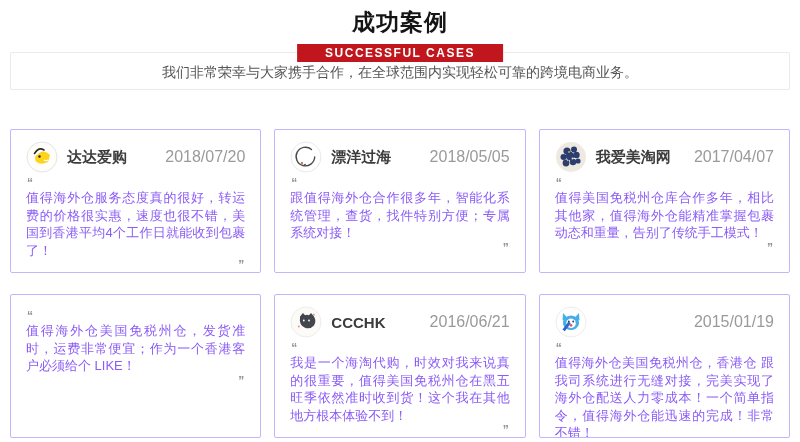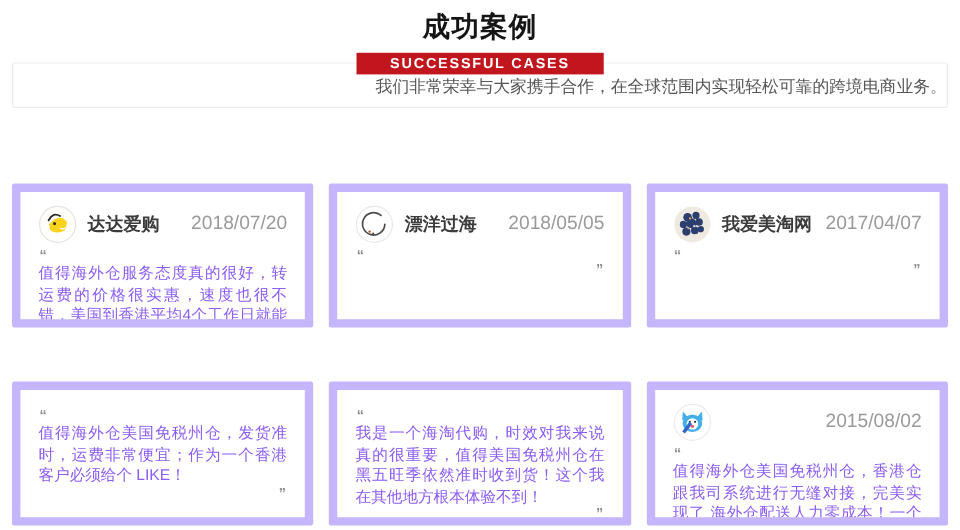--- a/index.html
+++ b/index.html
@@ -7,36 +7,36 @@
     font-family: "Liberation Sans", "DejaVu Sans", sans-serif; }
 
   .page { width: 800px; height: 442px; position: relative; }
 
   
   .sec-title { margin-top: 7px; text-align: center; font-size: 23px;
     font-weight: 700; color: #151515; letter-spacing: 1px; }
 
   .intro-box { position: relative; margin: 14px 10px 0 10px; height: 38px;
     border: 1px solid #ebebeb; border-radius: 2px;
-    display: flex; align-items: center; justify-content: flex-end; }
+    display: flex; align-items: center; justify-content: center; }
 
   .banner { position: absolute; top: -9px; left: 50%; transform: translateX(-50%);
     background: var(--accent, #c1161d); color: #fff; height: 18px; line-height: 18px;
     padding: 0 28px; font-size: 12px; font-weight: 700; letter-spacing: 1.5px;
     white-space: nowrap; }
 
   .intro-text { font-size: 14px; color: #555; padding-top: 4px; }
 
   
   .grid { margin: 39px 10px 0 10px; display: grid;
     grid-template-columns: repeat(3, 1fr); grid-auto-rows: 144px;
     column-gap: 13px; row-gap: 21px; }
 
-  .card { background: #fff; border: 7px solid #c4b5fd; border-radius: 2px;
-    padding: 11px 15px 8px 15px; overflow: hidden; margin-top: 24px; }
+  .card { background: #fff; border: 1px solid #c4b5fd; border-radius: 2px;
+    padding: 11px 15px 8px 15px; overflow: hidden; }
 
   .card-head { display: flex; align-items: center; }
   .avatar { width: 32px; height: 32px; flex: 0 0 32px; }
   .avatar svg { display: block; }
   .cust-name { margin-left: 9px; font-size: 15px; font-weight: 700; color: #3c3c3c; }
   .cust-date { margin-left: auto; font-size: 16px; color: #9a9a9a; }
 
   .oq { display: block; font-size: 12px; font-weight: 700; color: #8f8f8f;
     margin: 5px 0 1px 1px; height: 10px; line-height: 10px; }
   .quote { font-size: 13px; color: #8b5cf6; line-height: 17.5px; text-align: justify; }
@@ -82,20 +82,21 @@
       <circle cx="16" cy="16" r="15" fill="#fff" stroke="#e8e8e8"></circle>
       <path d="M21.5 8.5 a9.3 9.3 0 1 0 3.2 7.5" fill="none" stroke="#4a4a4a" stroke-width="1.4" stroke-linecap="round"></path>
       <circle cx="12" cy="22" r="1" fill="#b0542e"></circle>
       <circle cx="15" cy="23.5" r="0.8" fill="#333"></circle>
     </svg>
   </span></span>
       <span class="cust-name">漂洋过海</span>
       <span class="cust-date">2018/05/05</span>
     </div>
     <span class="oq">“</span>
+    <div class="quote">跟值得海外仓合作很多年，智能化系统管理，查货，找件特别方便；专属系统对接！</div>
     <span class="cq">”</span>
   </div>
 
   <div class="card">
     <div class="card-head">
       <span class="avatar-slot"><span class="avatar">
     <svg width="32" height="32" viewBox="0 0 32 32">
       <circle cx="16" cy="16" r="15" fill="#efeae1"></circle>
       <g fill="#2c3e6e">
         <circle cx="12" cy="10" r="3.6"></circle>
@@ -109,50 +110,65 @@
       </g>
       <circle cx="14" cy="11" r="0.9" fill="#eba259"></circle>
       <circle cx="17.5" cy="17.5" r="0.9" fill="#dfe2ee"></circle>
       <circle cx="12.5" cy="19.5" r="0.7" fill="#eba259"></circle>
     </svg>
   </span></span>
       <span class="cust-name">我爱美淘网</span>
       <span class="cust-date">2017/04/07</span>
     </div>
     <span class="oq">“</span>
+    <div class="quote">值得美国免税州仓库合作多年，相比其他家，值得海外仓能精准掌握包裹动态和重量，告别了传统手工模式！</div>
     <span class="cq">”</span>
   </div>
 
   <div class="card">
     <span class="oq">“</span>
     <div class="quote">值得海外仓美国免税州仓，发货准时，运费非常便宜；作为一个香港客户必须给个 LIKE！</div>
     <span class="cq">”</span>
   </div>
 
   <div class="card">
+    <div class="card-head">
+      <span class="avatar-slot"><span class="avatar">
+    <svg width="32" height="32" viewBox="0 0 32 32">
+      <circle cx="16" cy="16" r="15" fill="#fdfbf8" stroke="#ececec"></circle>
+      <path d="M10 10.5 l3 -3.5 l2 2.2 q2 -0.8 4 0 l2 -2.2 l3 3.5 q2.8 5 0 9 q-4 4.2 -9 2.2 q-6.2 -2.2 -5 -11.2 z" fill="#43474d"></path>
+      <circle cx="13.8" cy="14.5" r="0.9" fill="#fff"></circle>
+      <circle cx="19" cy="14.5" r="0.9" fill="#fff"></circle>
+      <circle cx="8.8" cy="20.5" r="1" fill="#e89090"></circle>
+      <circle cx="23.8" cy="8.8" r="1" fill="#e89090"></circle>
+    </svg>
+  </span></span>
+      <span class="cust-name">CCCHK</span>
+      <span class="cust-date">2016/06/21</span>
+    </div>
     <span class="oq">“</span>
     <div class="quote">我是一个海淘代购，时效对我来说真的很重要，值得美国免税州仓在黑五旺季依然准时收到货！这个我在其他地方根本体验不到！</div>
     <span class="cq">”</span>
   </div>
 
   <div class="card">
     <div class="card-head">
       <span class="avatar-slot"><span class="avatar">
     <svg width="32" height="32" viewBox="0 0 32 32">
       <circle cx="16" cy="16" r="15" fill="#fff" stroke="#ececec"></circle>
       <path d="M8 7 l4.5 5 l-5 2.5 z" fill="#46afe8"></path>
       <path d="M24 7 l-4.5 5 l5 2.5 z" fill="#46afe8"></path>
       <path d="M9 12.5 q7 -6 14 0 q3 6 -2 10 q-5 3 -10 0 q-5 -4 -2 -10 z" fill="#46afe8"></path>
       <path d="M12 14.5 q4 -4 8 0 q2 4 -1 6.5 q-3 2 -6 0 q-3 -2.5 -1 -6.5 z" fill="#fff"></path>
       <circle cx="13.8" cy="15.5" r="0.9" fill="#23304a"></circle>
       <circle cx="18.2" cy="15.5" r="0.9" fill="#23304a"></circle>
       <circle cx="16" cy="19.3" r="1.4" fill="#e05a6e"></circle>
       <path d="M7.5 23.5 l6 -8 l2.3 1.8 l-6 8 z" fill="#2f66c8"></path>
     </svg>
   </span></span>
-      <span class="cust-date">2015/08/02</span>
+      <span class="cust-date">2015/01/19</span>
     </div>
     <span class="oq">“</span>
     <div class="quote">值得海外仓美国免税州仓，香港仓 跟我司系统进行无缝对接，完美实现了 海外仓配送人力零成本！一个简单指令，值得海外仓能迅速的完成！非常不错！</div>
 
   </div>
 </div>
 </div>
 
 </body></html>

